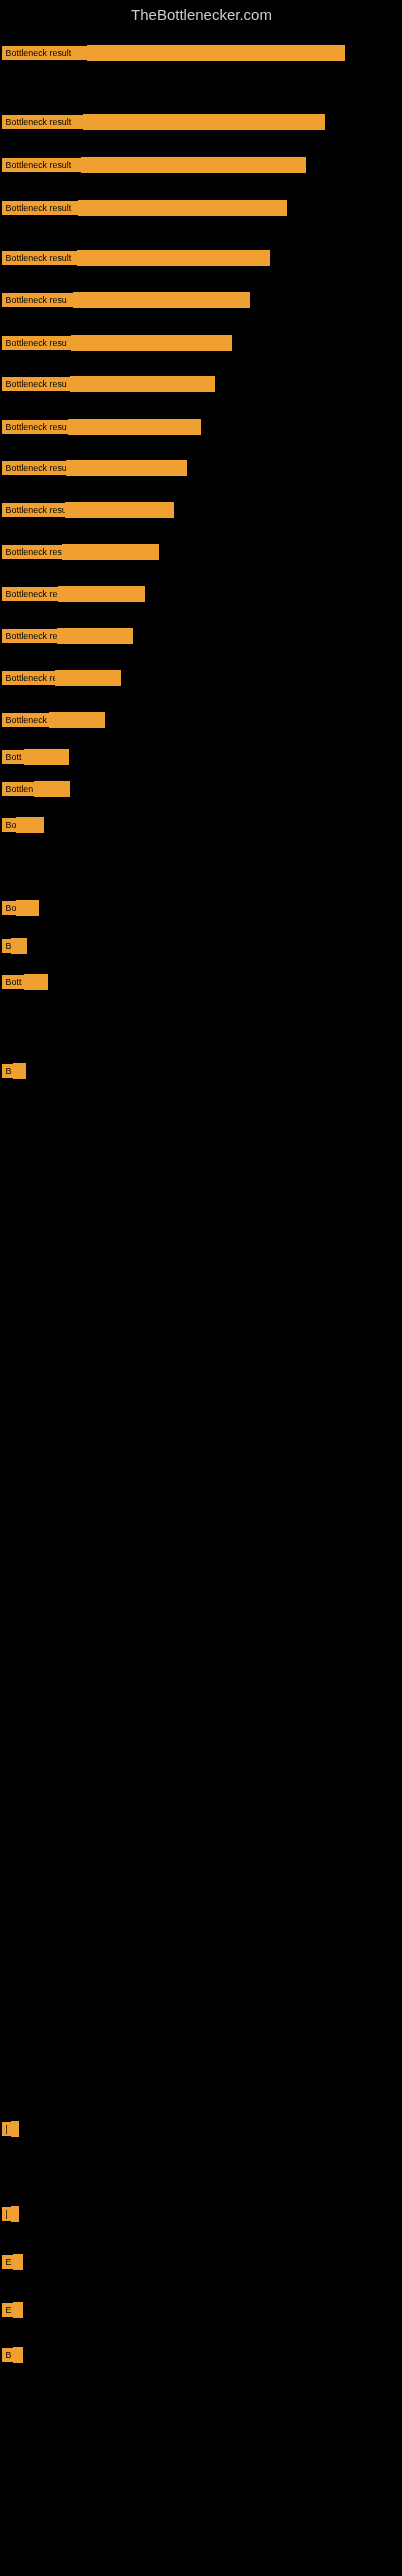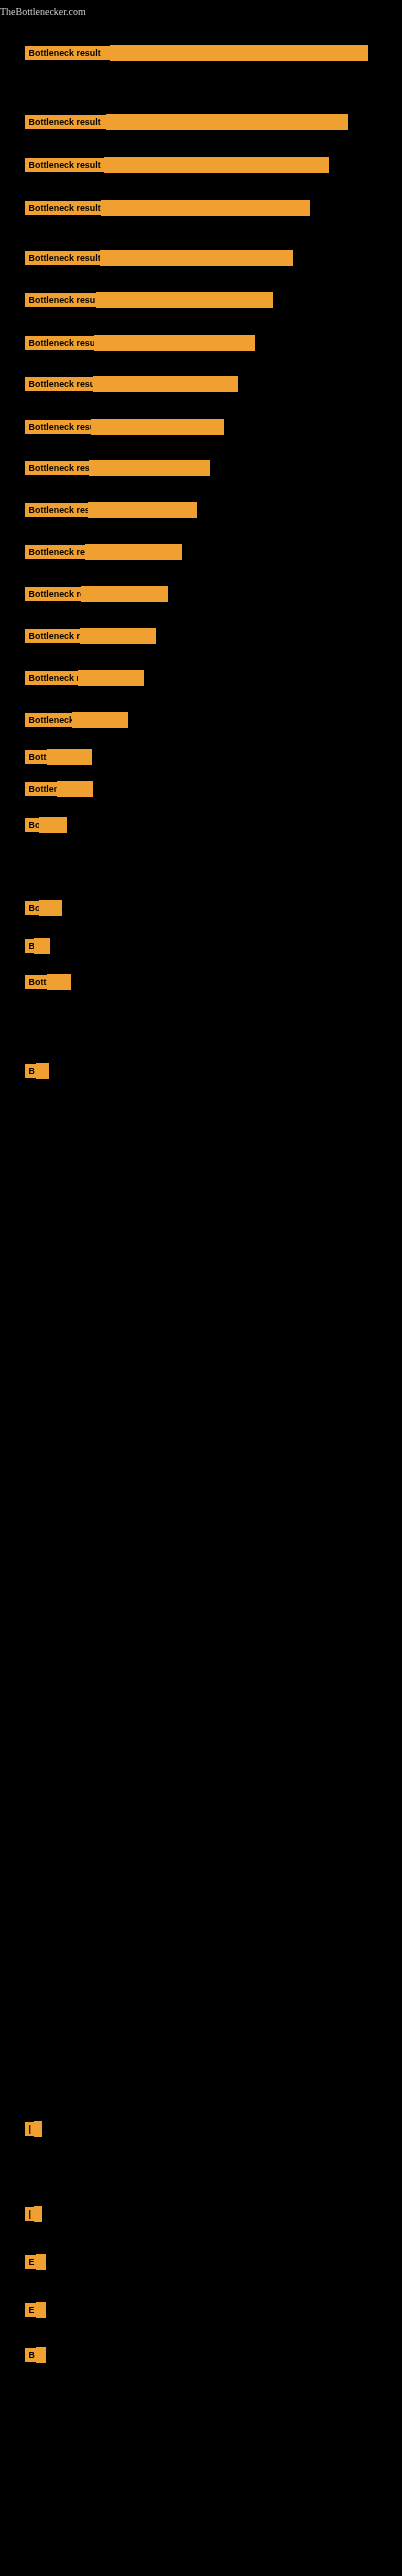--- a/index.html
+++ b/index.html
@@ -10,42 +10,41 @@
 
     body {
       background-color: #000000;
       width: 403px;
       min-height: 2576px;
       font-family: Arial, sans-serif;
       position: relative;
     }
 
     .site-title {
+      text-align: center;
       color: #cccccc;
-      font-size: 10px;
+      font-size: 15px;
       padding: 6.4px 0;
       width: 100%;
-      font-family: Liberation Serif, serif;
     }
 
     .bottleneck-bar {
       display: flex;
       align-items: center;
       margin-bottom: 1.6px;
     }
 
     .bottleneck-label {
       background-color: #f0a030;
       color: #000000;
       font-size: 8.9px;
-      font-weight: bold;
+      font-weight: normal;
       padding: 2.4px 4px;
       white-space: nowrap;
       overflow: hidden;
-      margin-left: 23px;
     }
 
     .bar-line {
       background-color: #f0a030;
       height: 16px;
     }
   </style>
 </head>
 <body>
 

